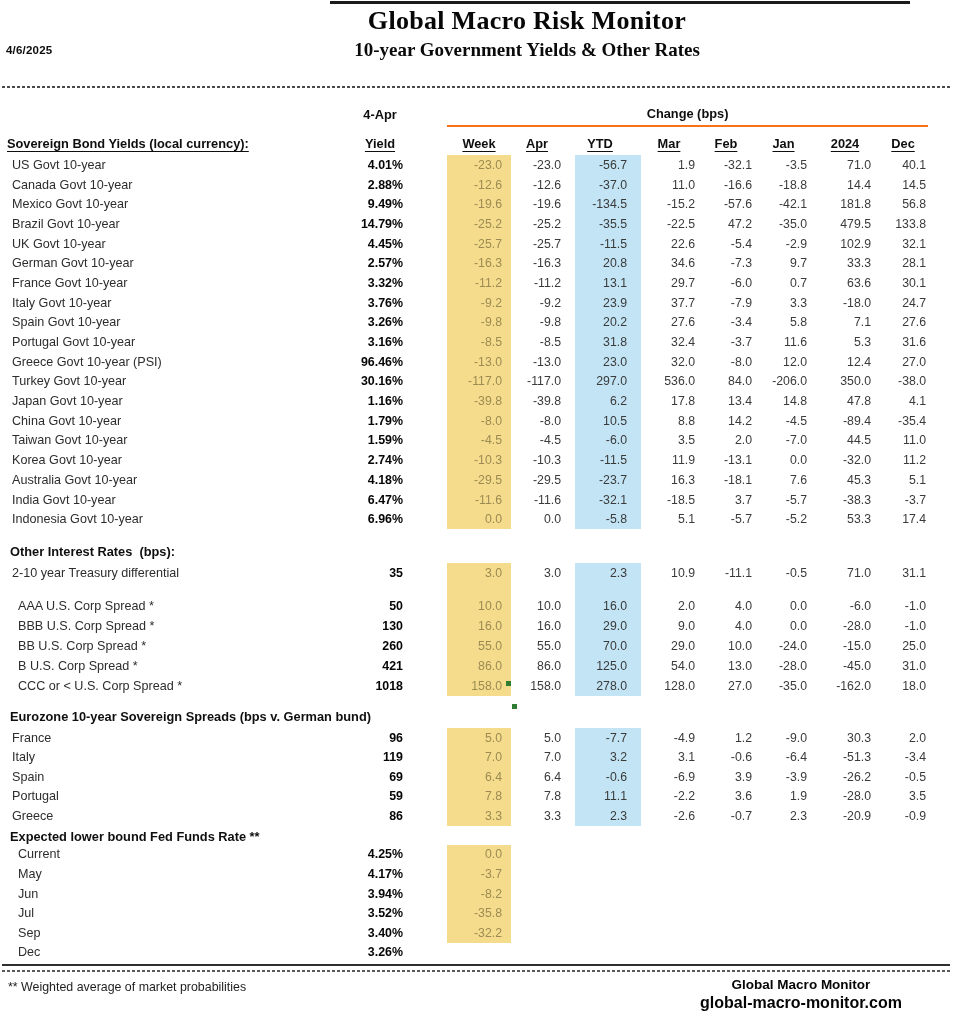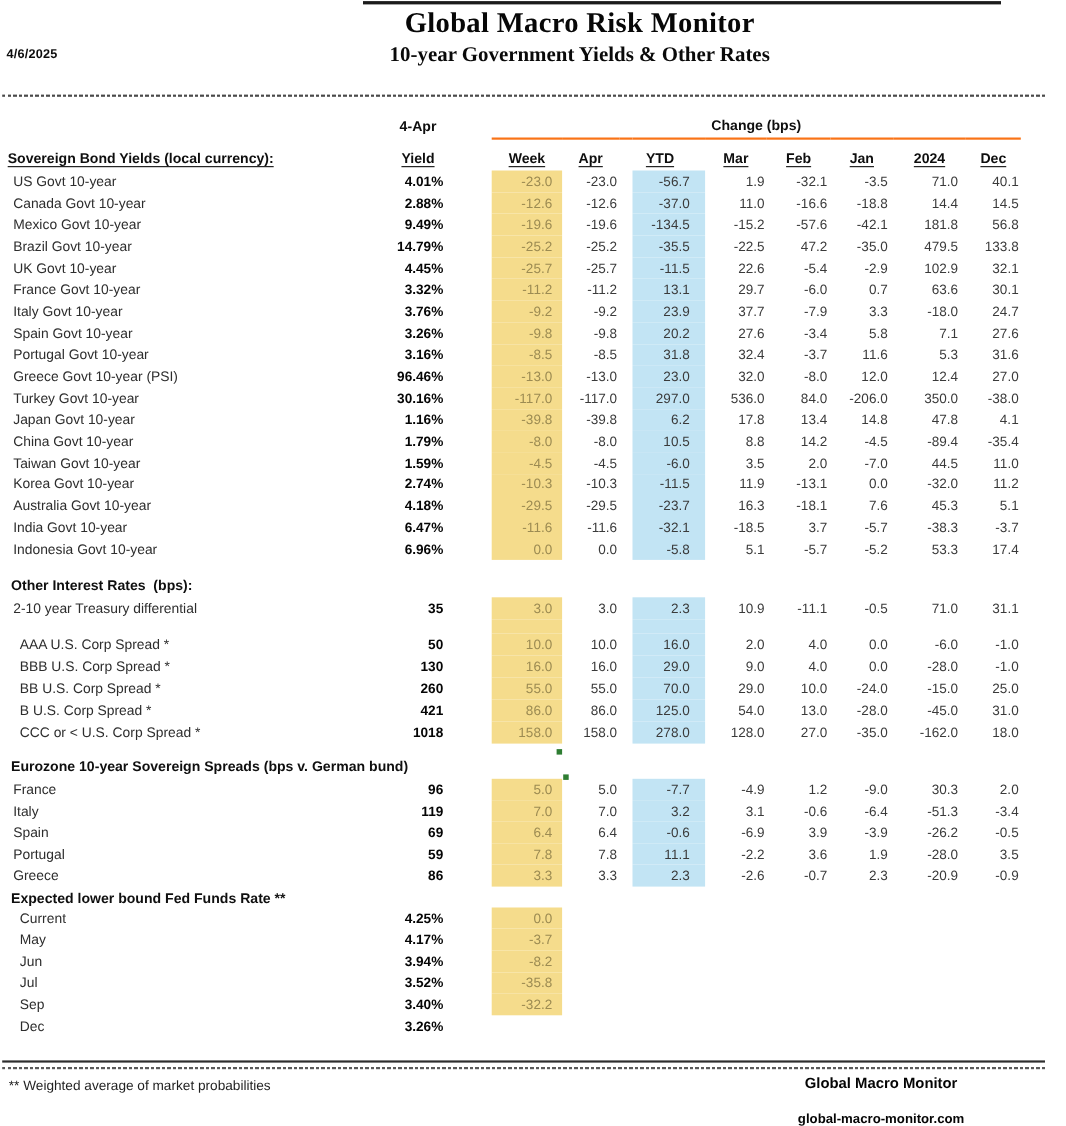--- a/index.html
+++ b/index.html
@@ -59,21 +59,21 @@
   .sec-title{font-weight:bold;color:#0f0f0f;font-size:12.8px;padding-left:5px}
   .r-title-other_rates td{height:30px;vertical-align:bottom;padding-bottom:4px}
   .r-title-eurozone td{height:28px;vertical-align:bottom;padding-bottom:4px}
   .r-title-fed td{height:18px;vertical-align:bottom;padding-bottom:1px}
 
   .gmark{position:absolute;width:5px;height:5px;background:#2E7D32}
   .footnote{position:absolute;top:980px;left:8px;font-size:12.4px;color:#1f1f1f}
   .sources{position:absolute;top:1036px;left:8px;font-size:12.4px;color:#1f1f1f}
   .brand{position:absolute;top:977px;left:675px;width:252px;text-align:center}
   .brand-name{font-weight:bold;font-size:13.5px;color:#050505}
-  .brand-site{font-weight:bold;font-size:12px;color:#050505;margin-top:18px}
+  .brand-site{font-weight:bold;font-size:16px;color:#050505;margin-top:2px}
 </style>
 </head>
 <body>
 
 <div class="topline"></div>
 <div class="date">4/6/2025</div>
 <div class="titles">
   <div class="title">Global Macro Risk Monitor</div>
   <div class="subtitle">10-year Government Yields &amp; Other Rates</div>
 </div>
@@ -181,20 +181,34 @@
         <td class="c-apr num">-25.7</td>
         <td class="c-sp2"></td>
         <td class="c-ytd num hl-b">-11.5</td>
         <td class="c-mar num">22.6</td>
         <td class="c-feb num">-5.4</td>
         <td class="c-jan num">-2.9</td>
         <td class="c-y2024 num">102.9</td>
         <td class="c-dec num">32.1</td>
       </tr>
       <tr class="r-sovereign">
+        <td class="c-label lbl">German Govt 10-year</td>
+        <td class="c-yield num yld">2.57%</td>
+        <td class="c-sp1"></td>
+        <td class="c-week num hl-y wkt">-16.3</td>
+        <td class="c-apr num">-16.3</td>
+        <td class="c-sp2"></td>
+        <td class="c-ytd num hl-b">20.8</td>
+        <td class="c-mar num">34.6</td>
+        <td class="c-feb num">-7.3</td>
+        <td class="c-jan num">9.7</td>
+        <td class="c-y2024 num">33.3</td>
+        <td class="c-dec num">28.1</td>
+      </tr>
+      <tr class="r-sovereign">
         <td class="c-label lbl">France Govt 10-year</td>
         <td class="c-yield num yld">3.32%</td>
         <td class="c-sp1"></td>
         <td class="c-week num hl-y wkt">-11.2</td>
         <td class="c-apr num">-11.2</td>
         <td class="c-sp2"></td>
         <td class="c-ytd num hl-b">13.1</td>
         <td class="c-mar num">29.7</td>
         <td class="c-feb num">-6.0</td>
         <td class="c-jan num">0.7</td>

